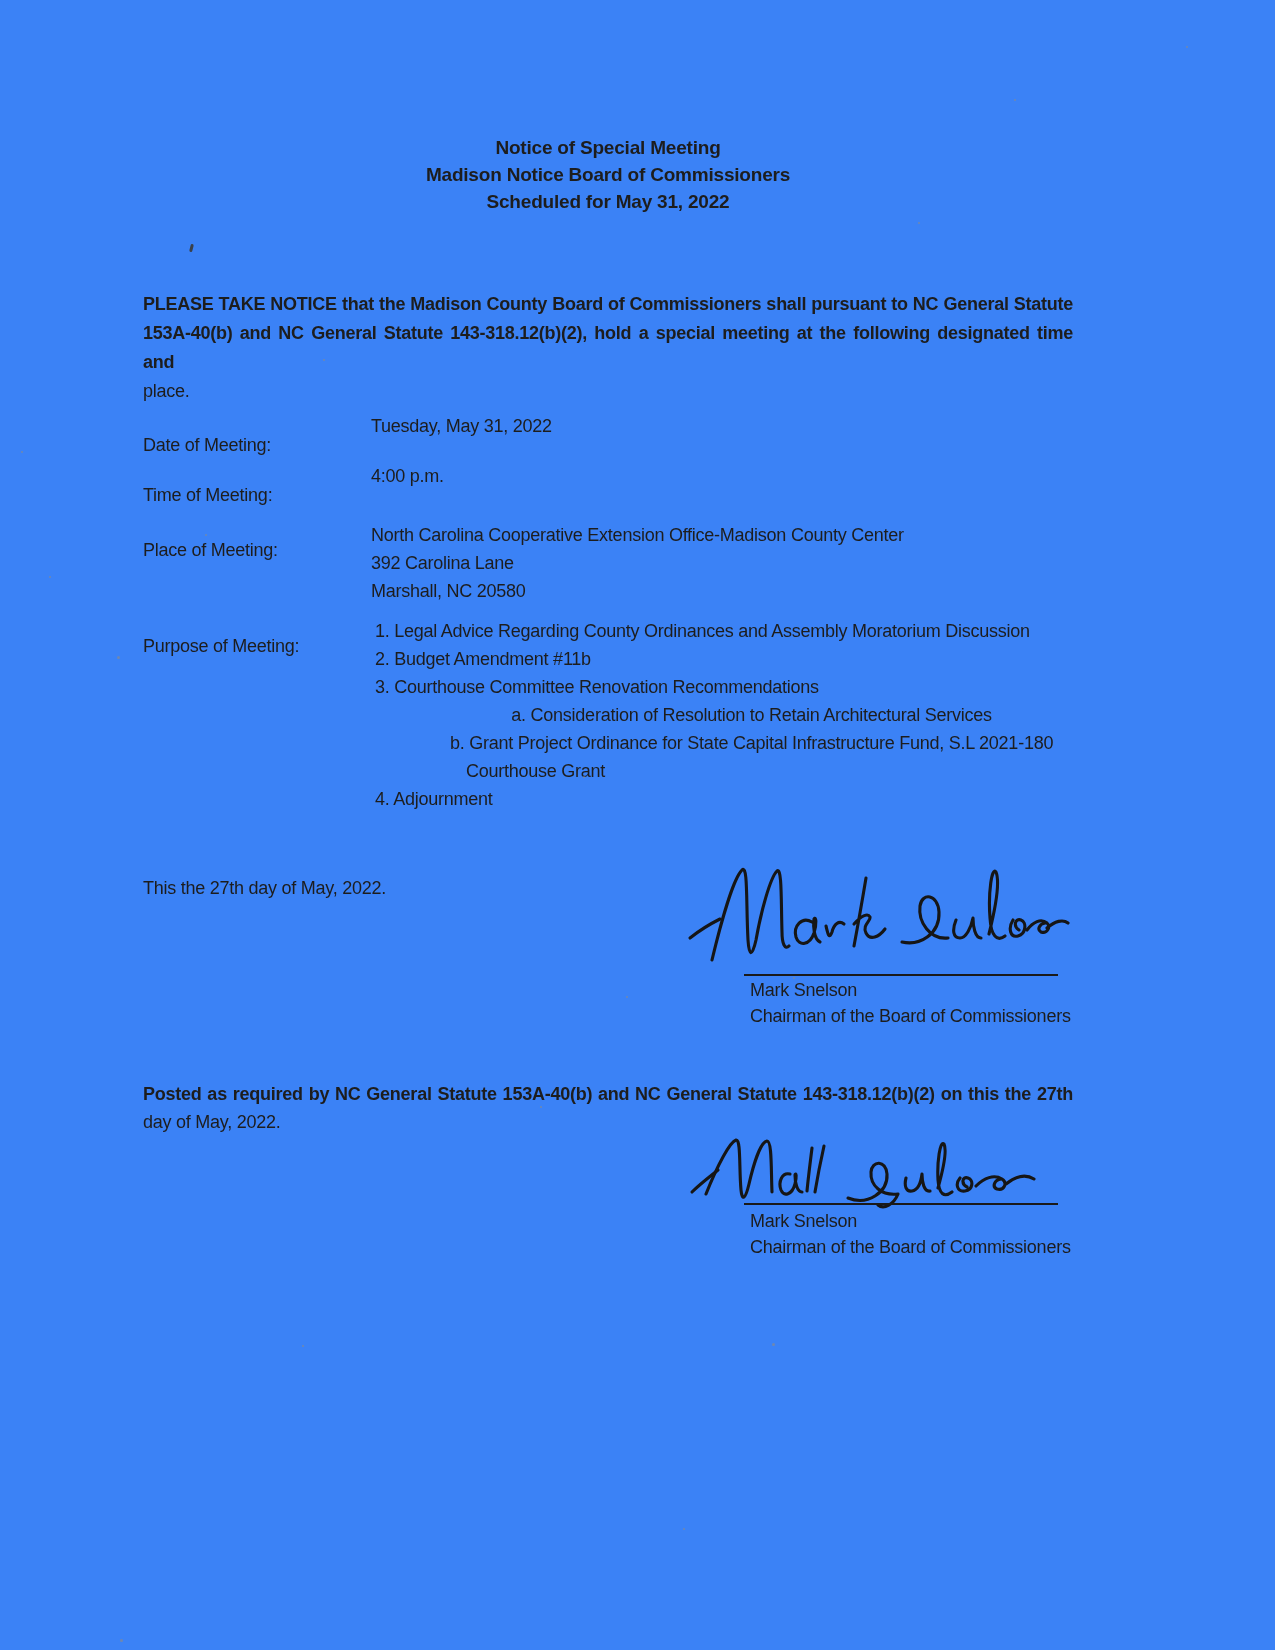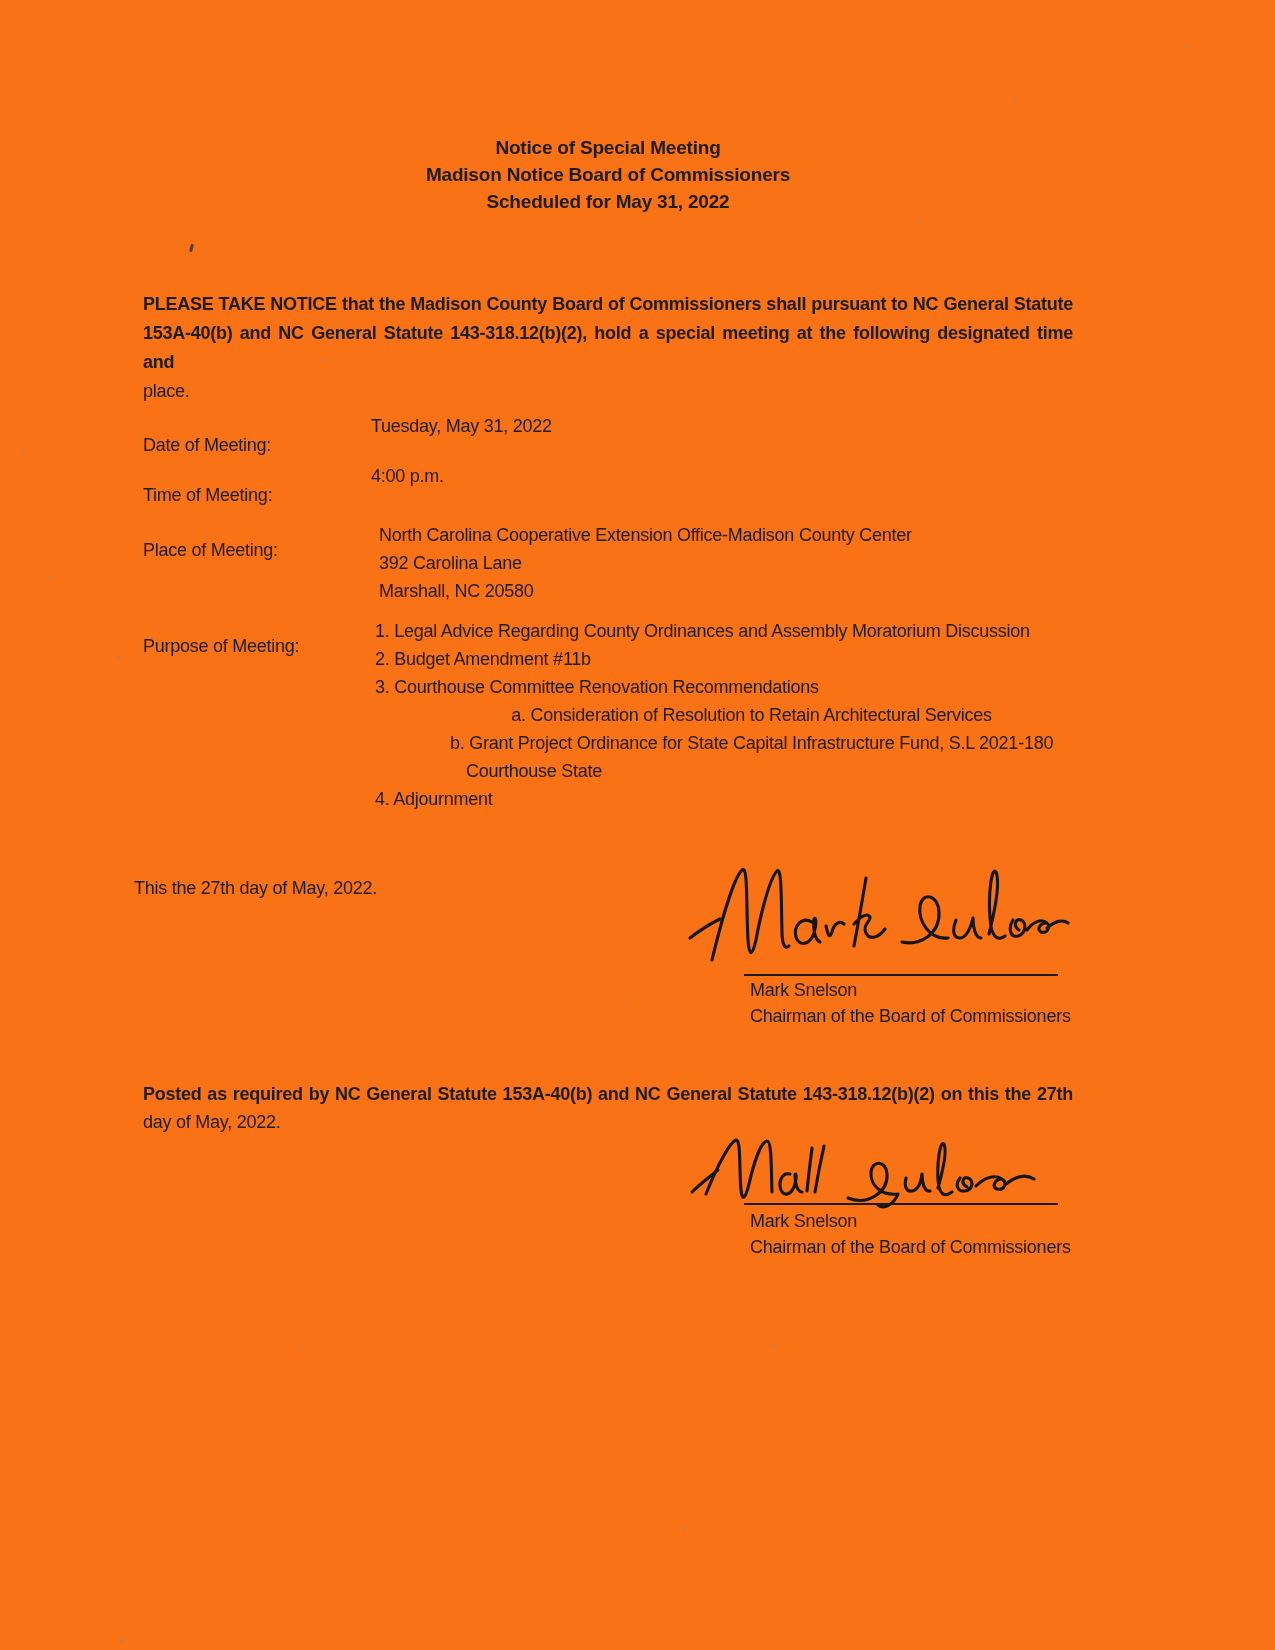--- a/index.html
+++ b/index.html
@@ -1,36 +1,36 @@
 <!DOCTYPE html>
 <html><head>
 <meta charset="utf-8">
 <style>
   html,body { margin:0; padding:0; background:#ffffff; }
   .page {
     position:relative;
     width:1275px; height:1650px;
-    background:#f97316;
+    background:#3b82f6;
     font-family:"Liberation Sans", sans-serif;
     color:#1d1d1d;
     overflow:hidden;
   }
   .abs { position:absolute; }
   .doc-title {
     left:143px; top:134px; width:930px;
     text-align:center; font-weight:bold;
     font-size:19px; line-height:27px;
     letter-spacing:-0.2px;
   }
   .body-text { font-size:18px; letter-spacing:-0.25px; }
   .notice-para { left:143px; top:290px; width:930px; line-height:29px; }
   .just { text-align:justify; text-align-last:justify;font-weight:bold; }
   .row-label { left:143px;margin-top:19px; }
   .row-value { left:371px; }
-  .multi-28 { line-height:28px;margin-left:8px; }
+  .multi-28 { line-height:28px; }
   .purpose-list { left:375px; top:617px; line-height:28px; }
   .indent-1 { margin-left:75px;text-align:center; }
   .indent-2 { margin-left:91px; }
   .sig-line { height:2px; background:#1a1a1a; }
   .sig-name { font-size:18px; letter-spacing:-0.25px; }
   .sig-title { font-size:18px; letter-spacing:-0.25px; }
   .ink path { fill:none; stroke:#161616; stroke-width:3.1; stroke-linecap:round; stroke-linejoin:round; }
   .speck { position:absolute; background:#8b8b8b; border-radius:50%; opacity:0.65; }
   .speck.s2 { width:3px; height:3px; }
   .speck.s1 { width:2px; height:2px; }
@@ -69,25 +69,25 @@
     <div>Marshall, NC 20580</div>
   </div>
 
   <div class="abs row-label body-text" style="top:617px">Purpose of Meeting:</div>
   <div class="abs purpose-list body-text">
     <div>1. Legal Advice Regarding County Ordinances and Assembly Moratorium Discussion</div>
     <div>2. Budget Amendment #11b</div>
     <div>3. Courthouse Committee Renovation Recommendations</div>
     <div class="indent-1">a. Consideration of Resolution to Retain Architectural Services</div>
     <div class="indent-1">b. Grant Project Ordinance for State Capital Infrastructure Fund, S.L 2021-180</div>
-    <div class="indent-2">Courthouse State</div>
+    <div class="indent-2">Courthouse Grant</div>
     <div>4. Adjournment</div>
   </div>
 
-  <div class="abs body-text" style="left:134px; top:878px">This the 27th day of May, 2022.</div>
+  <div class="abs body-text" style="left:143px; top:878px">This the 27th day of May, 2022.</div>
 
   <svg class="abs ink" style="left:686px; top:856px" width="384" height="124" viewBox="0 0 384 124" aria-hidden="true">
     <path d="M4 82 C14 74 24 68 34 63"></path>
     <path d="M26 104 C36 62 48 22 56 14 C62 8 60 46 62 84 C63 100 66 102 70 84 C75 56 84 22 91 15 C96 11 95 44 96 76 C96 88 99 94 103 90"></path>
     <path d="M126 66 C116 60 107 70 110 81 C113 91 124 89 128 77 C131 67 130 60 128 63 C127 71 128 83 134 86 M140 70 C142 78 143 84 146 76 C148 68 153 64 158 68 M180 22 C176 46 171 74 168 90 M168 68 C176 59 182 57 184 61 C185 65 176 69 180 77 C184 85 193 81 199 73"></path>
     <path d="M216 86 C234 90 254 78 253 56 C252 38 236 36 234 50 C232 66 244 84 262 82"></path>
     <path d="M270 64 C266 74 267 82 274 82 C280 82 285 72 287 62 C287 70 289 82 295 82 M303 78 C309 54 314 26 310 16 C306 10 302 36 304 62 C305 80 311 86 319 80 M327 64 C322 72 324 82 332 80 C340 78 341 66 335 64 C329 62 327 70 333 74 M341 74 C347 66 355 62 361 67 C365 71 361 78 355 76 C351 74 353 68 359 67 M361 72 C369 65 377 63 382 67"></path>
   </svg>
   <div class="abs sig-line" style="left:744px; top:974px; width:314px"></div>
   <div class="abs sig-name" style="left:750px; top:980px">Mark Snelson</div>

